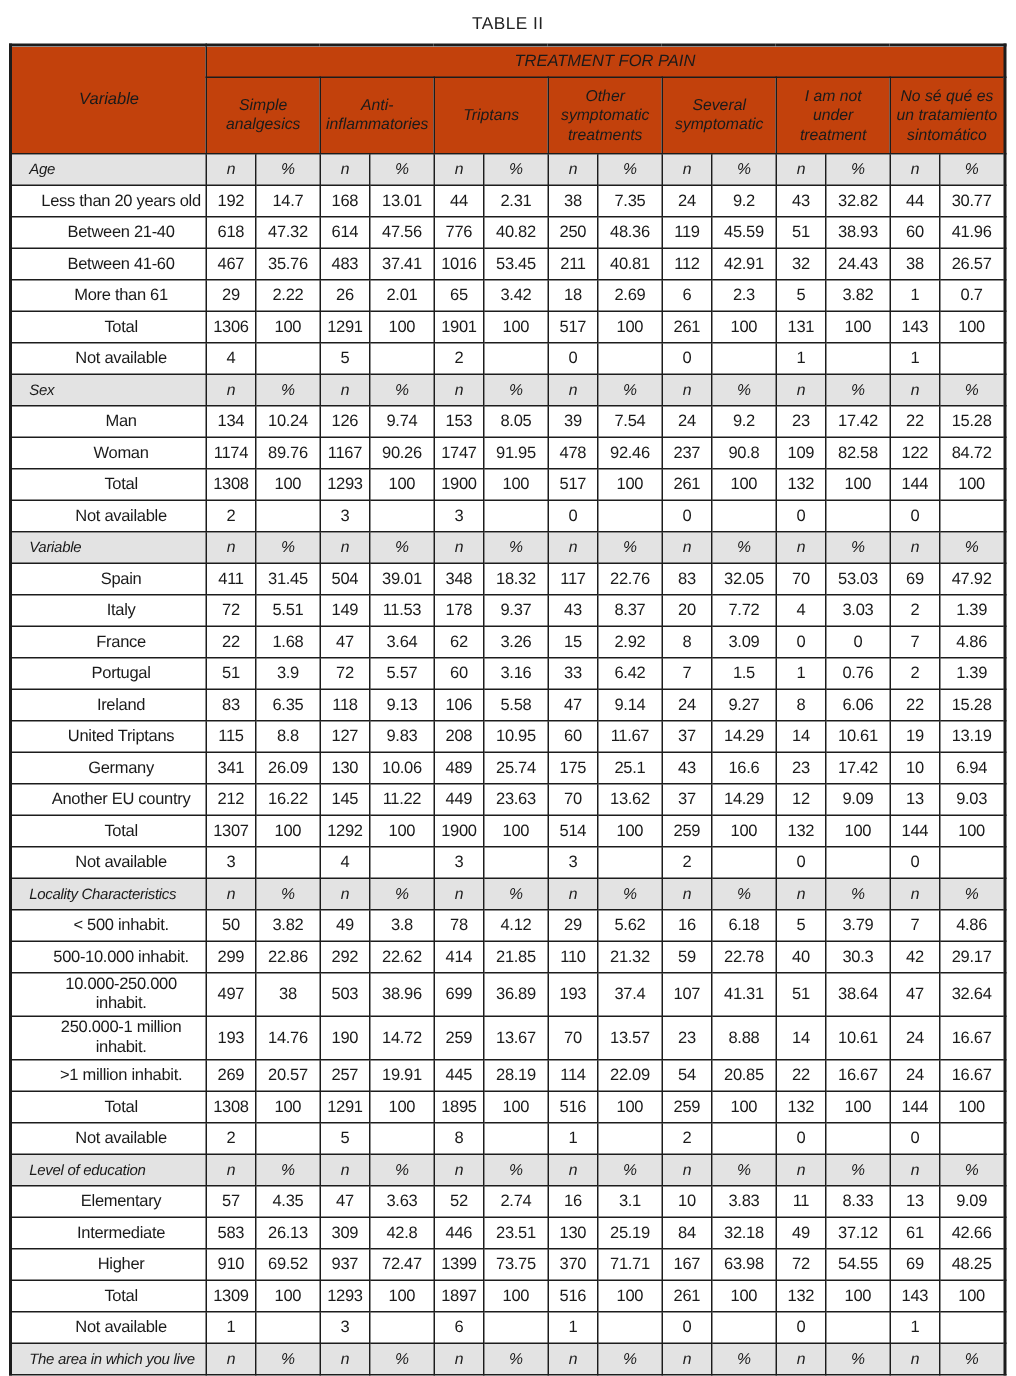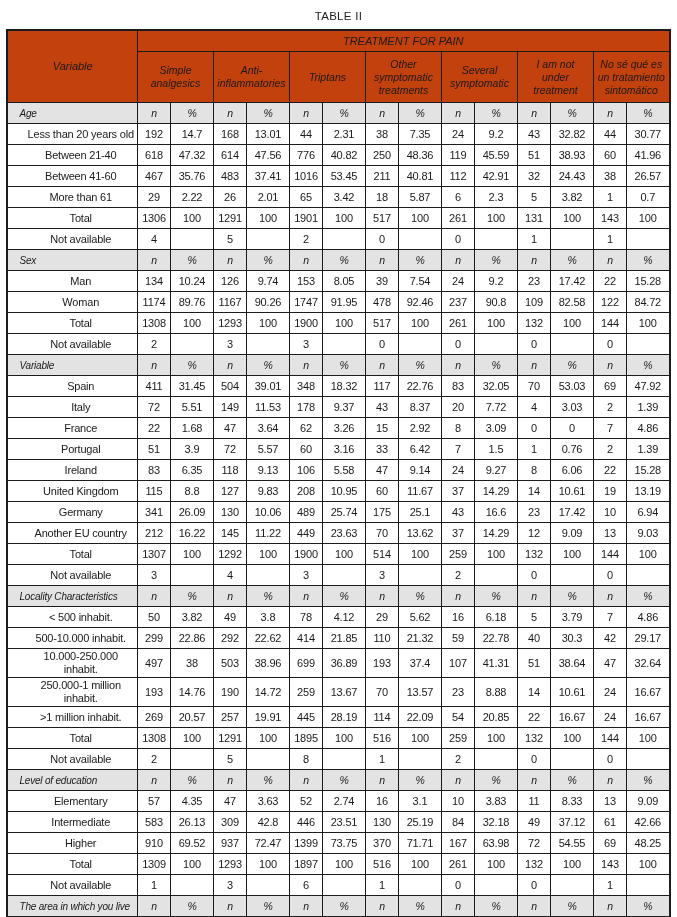--- a/index.html
+++ b/index.html
@@ -212,21 +212,21 @@
         </tr>
         <tr class="data-row">
           <td class="label">More than 61</td>
           <td class="n">29</td>
           <td class="pct">2.22</td>
           <td class="n">26</td>
           <td class="pct">2.01</td>
           <td class="n">65</td>
           <td class="pct">3.42</td>
           <td class="n">18</td>
-          <td class="pct">5.87</td>
+          <td class="pct">2.69</td>
           <td class="n">6</td>
           <td class="pct">2.3</td>
           <td class="n">5</td>
           <td class="pct">3.82</td>
           <td class="n">1</td>
           <td class="pct">0.7</td>
         </tr>
         <tr class="data-row">
           <td class="label">Total</td>
           <td class="n">1306</td>
@@ -442,21 +442,21 @@
           <td class="n">47</td>
           <td class="pct">9.14</td>
           <td class="n">24</td>
           <td class="pct">9.27</td>
           <td class="n">8</td>
           <td class="pct">6.06</td>
           <td class="n">22</td>
           <td class="pct">15.28</td>
         </tr>
         <tr class="data-row">
-          <td class="label">United Kingdom</td>
+          <td class="label">United Triptans</td>
           <td class="n">115</td>
           <td class="pct">8.8</td>
           <td class="n">127</td>
           <td class="pct">9.83</td>
           <td class="n">208</td>
           <td class="pct">10.95</td>
           <td class="n">60</td>
           <td class="pct">11.67</td>
           <td class="n">37</td>
           <td class="pct">14.29</td>

